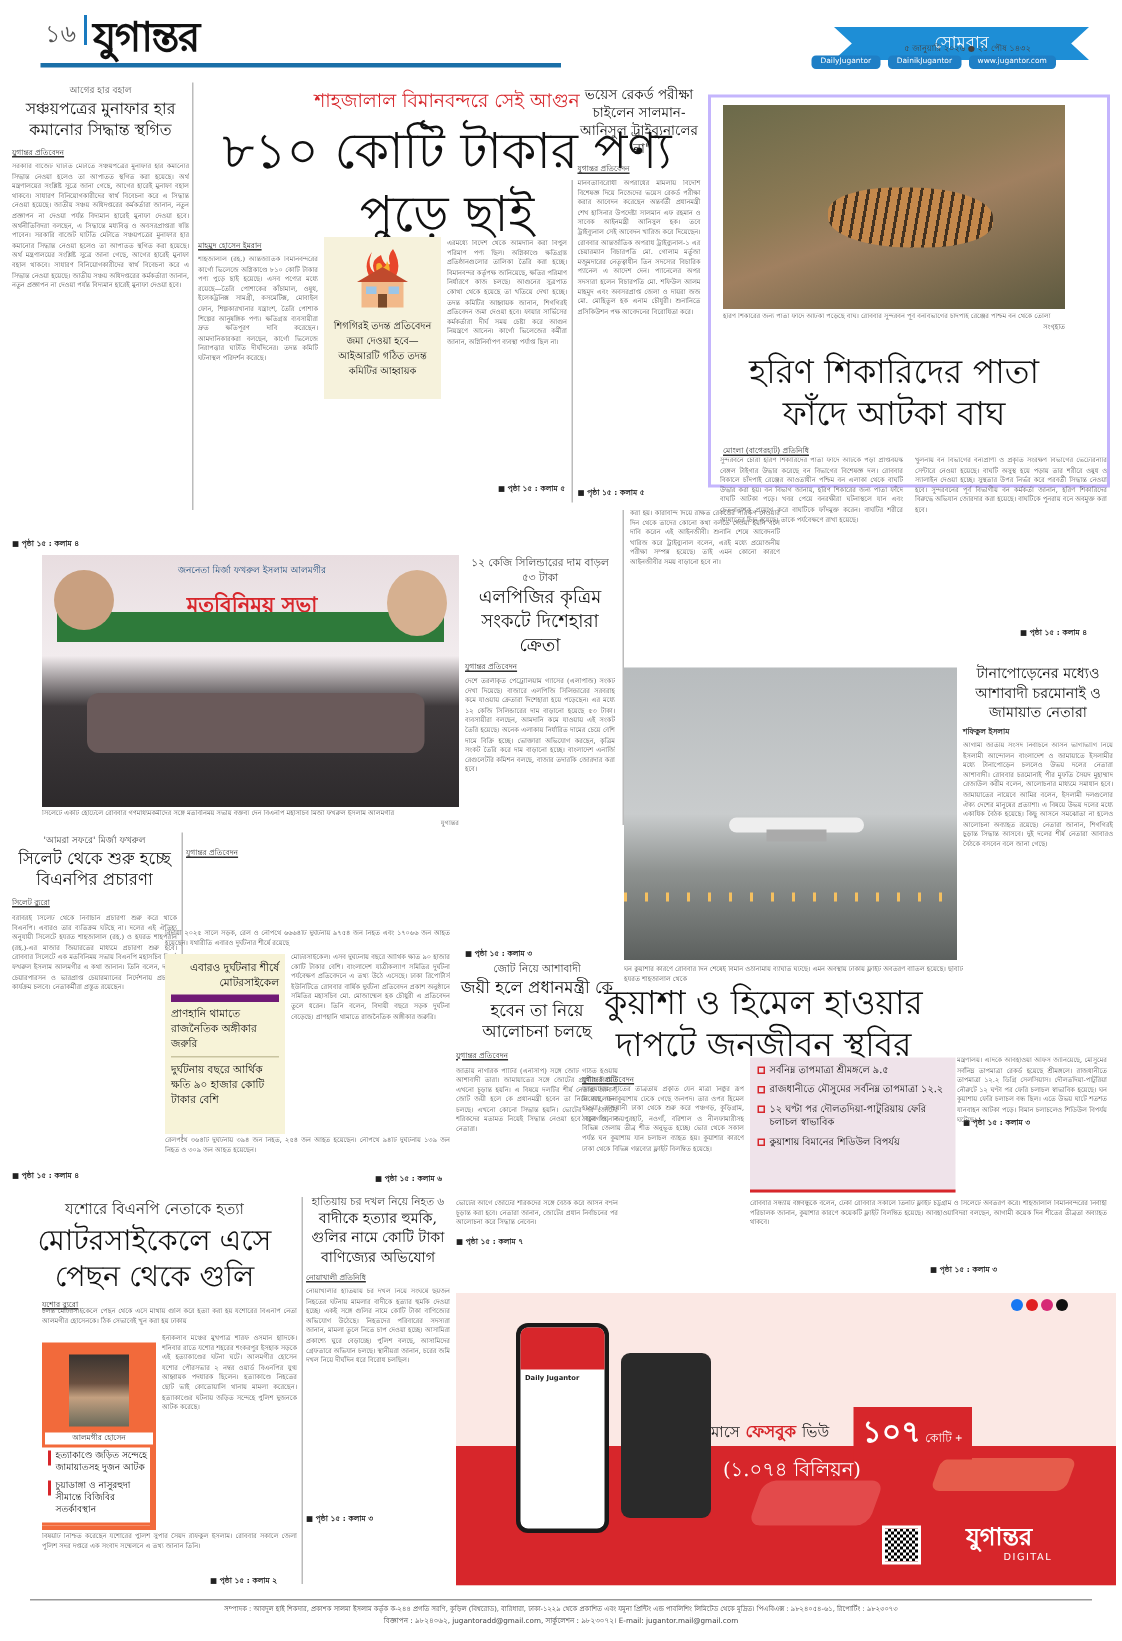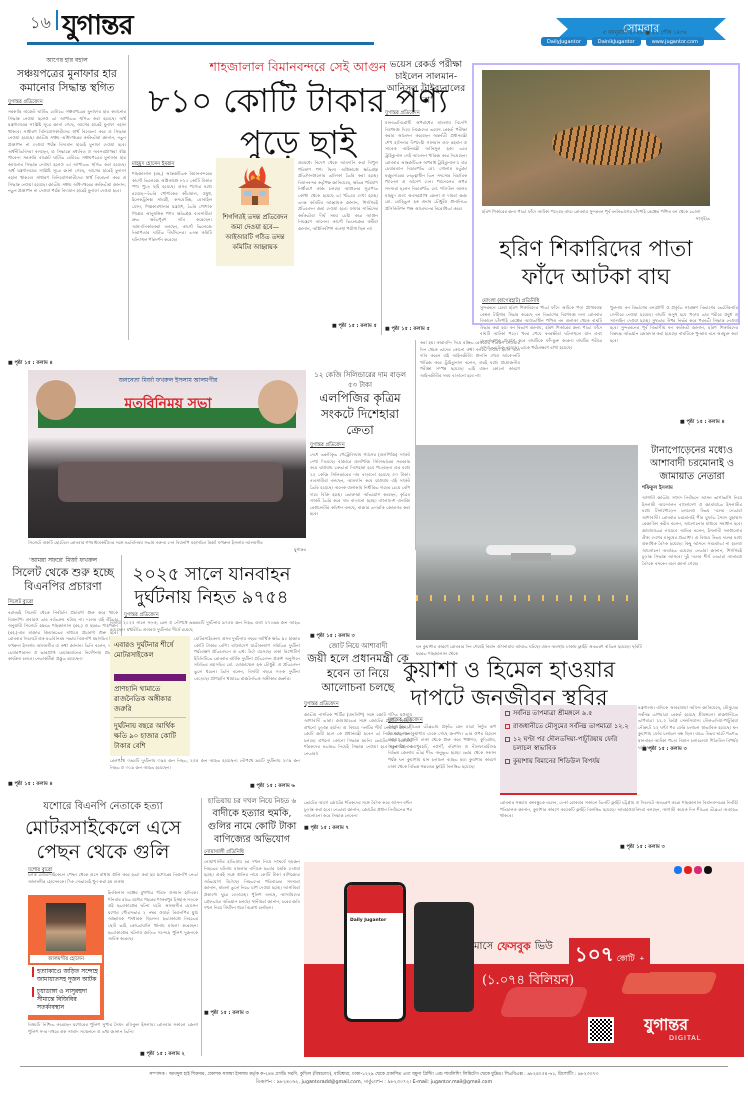--- a/index.html
+++ b/index.html
@@ -129,26 +129,25 @@
 <div class="abs" style="left:8px;top:555px;width:110px">
   <div class="head" style="font-size:6px;color:#444">'আমরা সফরে' মির্জা ফখরুল</div>
   <div class="head" style="font-size:11px;line-height:14px">সিলেট থেকে শুরু হচ্ছে বিএনপির প্রচারণা</div>
   <div class="byline" style="margin-top:4px">সিলেট ব্যুরো</div>
   <div class="txt" style="height:170px;margin-top:4px">বরাবরই সিলেট থেকে নির্বাচনি প্রচারণা শুরু করে থাকে বিএনপি। এবারও তার ব্যতিক্রম ঘটছে না। দলের এই ঐতিহ্য অনুযায়ী সিলেটে হযরত শাহজালাল (রহ.) ও হযরত শাহপরান (রহ.)-এর মাজার জিয়ারতের মাধ্যমে প্রচারণা শুরু হবে। রোববার সিলেটে এক মতবিনিময় সভায় বিএনপি মহাসচিব মির্জা ফখরুল ইসলাম আলমগীর এ কথা জানান। তিনি বলেন, দলের চেয়ারপারসন ও ভারপ্রাপ্ত চেয়ারম্যানের নির্দেশনায় প্রচারণা কার্যক্রম চলবে। নেতাকর্মীরা প্রস্তুত রয়েছেন।</div>
   <div class="jump">■ পৃষ্ঠা ১৫ : কলাম ৪</div>
 </div>
 <div class="abs rule" style="left:121px;top:555px;width:1px;height:205px"></div>
 
 <div class="abs" style="left:124px;top:562px;width:175px">
-  <div class="head" style="font-size:18px;line-height:23px">২০২৫ সালে যানবাহন দুর্ঘটনায় নিহত ৯৭৫৪</div>
   <div class="byline" style="margin-top:3px">যুগান্তর প্রতিবেদন</div>
 </div>
 <div class="abs txt" style="left:110px;top:620px;width:190px;height:14px;left:110px">বিদায়ী ২০২৫ সালে সড়ক, রেল ও নৌপথে ৬৬৬৪টি দুর্ঘটনায় ৯৭৫৪ জন নিহত এবং ১৭০৬৬ জন আহত হয়েছেন। যথারীতি এবারও দুর্ঘটনার শীর্ষে রয়েছে</div>
 <div class="abs" style="left:110px;top:636px;width:80px;height:120px;background:#f7f3d8;padding:4px">
-  <div class="head" style="text-align:left;font-size:7px;line-height:10px;border-bottom:7px solid #701a75;padding-bottom:14px">এবারও দুর্ঘটনার শীর্ষে মোটরসাইকেল</div>
+  <div class="head" style="text-align:right;font-size:7px;line-height:10px;border-bottom:5px solid #701a75;padding-bottom:3px">এবারও দুর্ঘটনার শীর্ষে মোটরসাইকেল</div>
   <div class="head" style="text-align:left;font-size:7px;line-height:10px;border-bottom:1px solid #c9c4a0;padding:3px 0">প্রাণহানি থামাতে রাজনৈতিক অঙ্গীকার জরুরি</div>
   <div class="head" style="text-align:left;font-size:7px;line-height:10px;padding-top:3px">দুর্ঘটনায় বছরে আর্থিক ক্ষতি ৯০ হাজার কোটি টাকার বেশি</div>
 </div>
 <div class="abs txt" style="left:194px;top:636px;width:106px;height:118px">মোটরসাইকেল। এসব দুর্ঘটনায় বছরে আর্থিক ক্ষতি ৯০ হাজার কোটি টাকার বেশি। বাংলাদেশ যাত্রীকল্যাণ সমিতির দুর্ঘটনা পর্যবেক্ষণ প্রতিবেদনে এ তথ্য উঠে এসেছে। ঢাকা রিপোর্টার্স ইউনিটিতে রোববার বার্ষিক দুর্ঘটনা প্রতিবেদন প্রকাশ অনুষ্ঠানে সমিতির মহাসচিব মো. মোজাম্মেল হক চৌধুরী এ প্রতিবেদন তুলে ধরেন। তিনি বলেন, বিদায়ী বছরে সড়ক দুর্ঘটনা বেড়েছে। প্রাণহানি থামাতে রাজনৈতিক অঙ্গীকার জরুরি।</div>
 <div class="abs txt" style="left:110px;top:758px;width:190px;height:20px">রেলপথে ৩৬৪টি দুর্ঘটনায় ৩৯৪ জন নিহত, ২৫৪ জন আহত হয়েছেন। নৌপথে ৯৪টি দুর্ঘটনায় ১৩৯ জন নিহত ও ৩০৯ জন আহত হয়েছেন।</div>
 <div class="abs jump" style="left:250px;top:782px">■ পৃষ্ঠা ১৫ : কলাম ৬</div>
 
 <div class="abs" style="left:304px;top:640px;width:108px">
   <div class="head" style="font-size:7px;color:#444">জোট নিয়ে আশাবাদী</div>
   <div class="head" style="font-size:11px;line-height:14.5px">জয়ী হলে প্রধানমন্ত্রী কে হবেন তা নিয়ে আলোচনা চলছে</div>
@@ -226,21 +225,21 @@
       <div style="position:absolute;top:32px;left:3px;font-size:4.5px;font-weight:bold">Daily Jugantor</div>
     </div>
   </div>
   <div class="abs" style="left:110px;top:40px;width:60px;height:110px;background:#2a2a2a;border-radius:6px"></div>
   <div class="abs" style="left:370px;top:4px;display:flex;gap:2px">
     <span style="width:8px;height:8px;border-radius:50%;background:#1877f2"></span>
     <span style="width:8px;height:8px;border-radius:50%;background:#e02020"></span>
     <span style="width:8px;height:8px;border-radius:50%;background:#d62976"></span>
     <span style="width:8px;height:8px;border-radius:50%;background:#111"></span>
   </div>
-  <div class="abs" style="left:170px;top:76px;display:flex;align-items:flex-start;gap:4px;font-family:Liberation Mono, monospace">
+  <div class="abs" style="left:170px;top:76px;display:flex;align-items:center;gap:4px;font-family:Liberation Sans, sans-serif">
     <span style="font-size:10px">মাসে</span>
     <span style="font-size:11px;color:#d7262b;font-weight:bold">ফেসবুক</span>
     <span style="font-size:10px">ভিউ</span>
     <span style="background:#d7262b;color:#fff;padding:1px 6px;margin-left:12px;display:flex;align-items:baseline;gap:3px">
         <span style="font-size:20px;font-weight:bold">১০৭</span>
         <span style="font-size:8px">কোটি +</span>
       </span>
   </div>
   <div class="abs" style="left:178px;top:108px;font-size:13px;color:#fff;font-family:'DejaVu Serif',serif">(১.০৭৪ বিলিয়ন)</div>
   <div class="abs" style="left:284px;top:155px;width:26px;height:26px;background:repeating-conic-gradient(#000 0 25%,#fff 0 50%) 0 0/4px 4px;border:2px solid #fff"></div>

